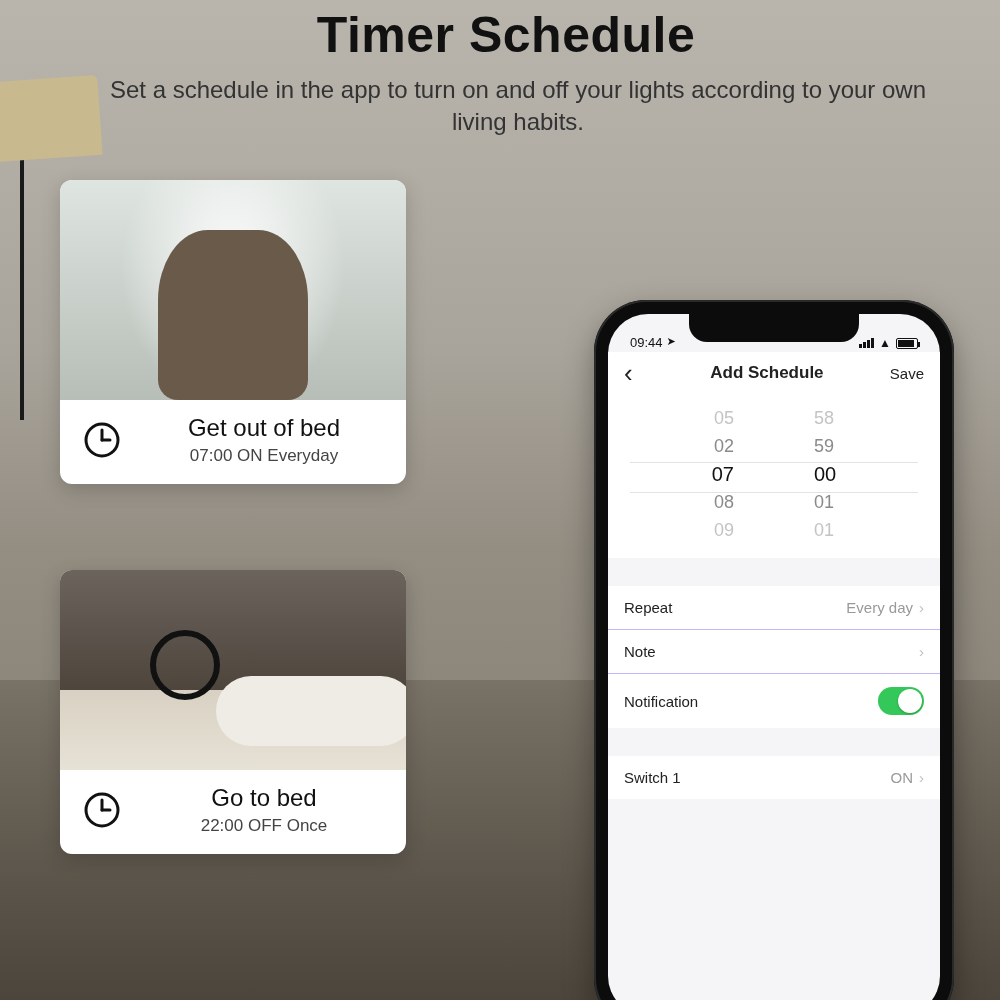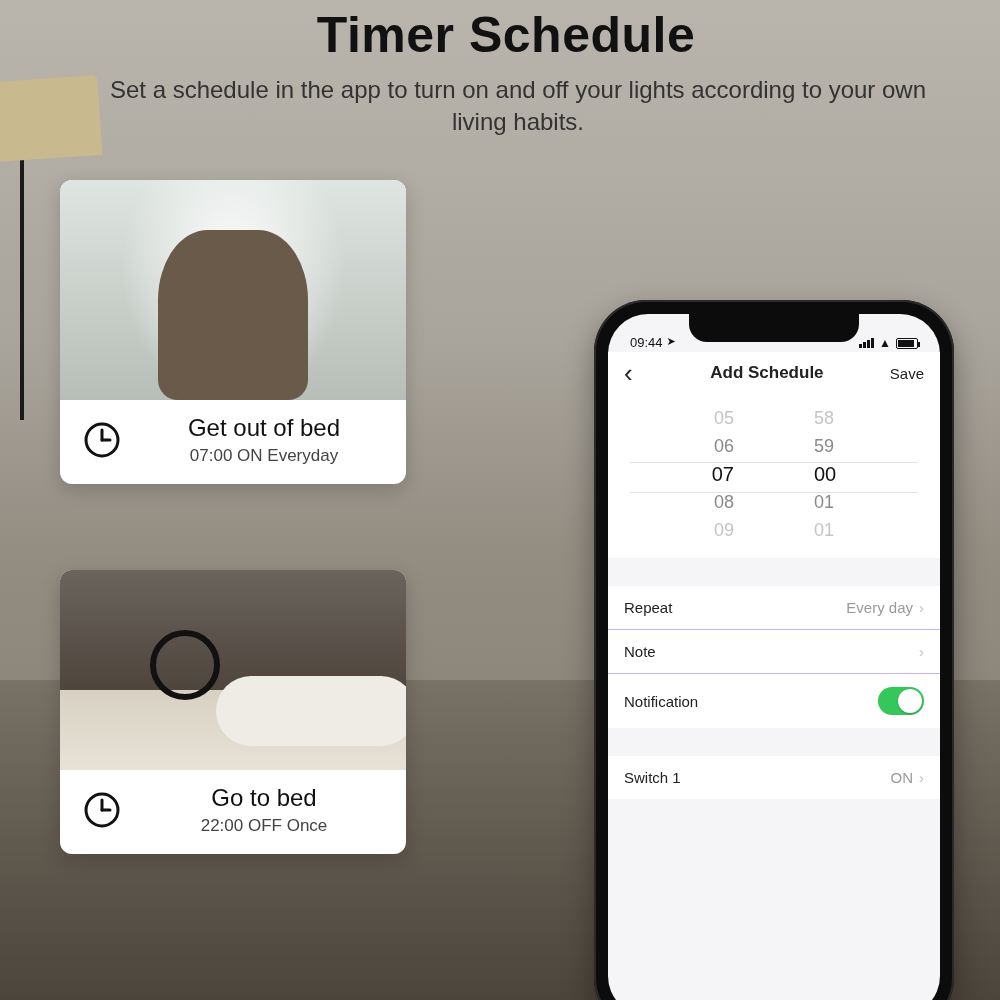--- a/index.html
+++ b/index.html
@@ -268,21 +268,21 @@
       <span class="save">Save</span>
     </div>
 
     <div class="picker">
       <div class="picker-rows picker-lines">
         <div class="picker-row">
             <span>05</span>
             <span>58</span>
           </div>
         <div class="picker-row near">
-            <span>06</span>
+            <span>02</span>
             <span>59</span>
           </div>
         <div class="picker-row sel">
             <span>07</span>
             <span>00</span>
           </div>
         <div class="picker-row near">
             <span>08</span>
             <span>01</span>
           </div>

